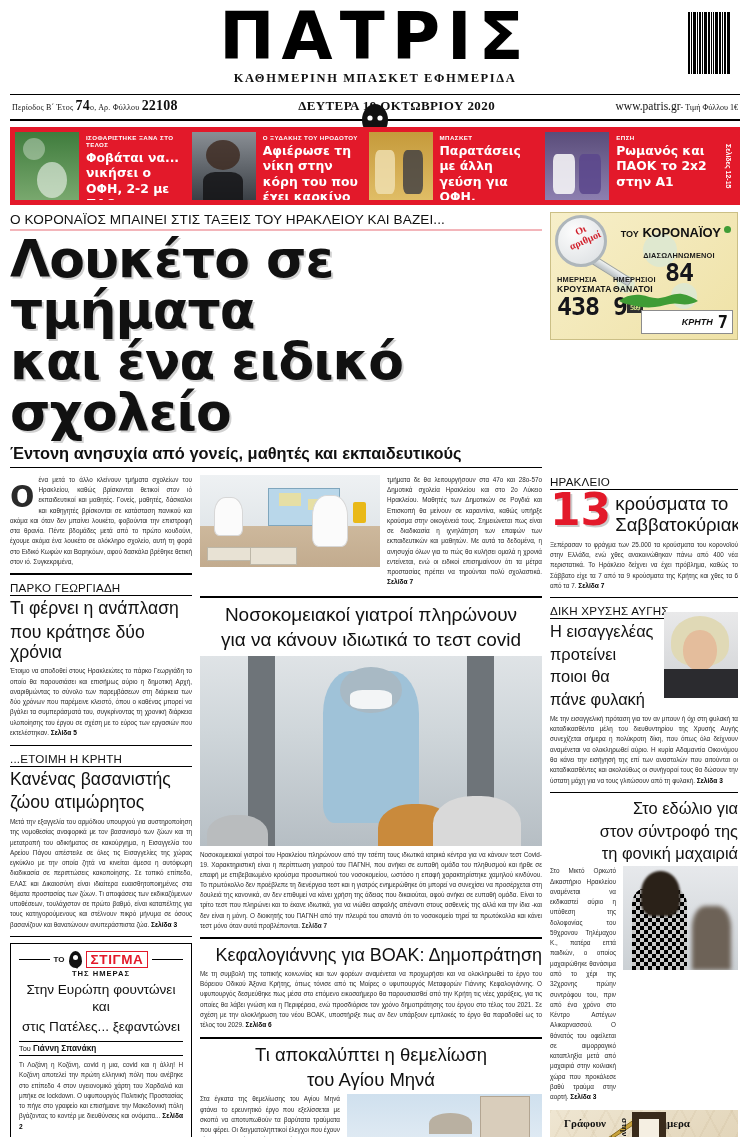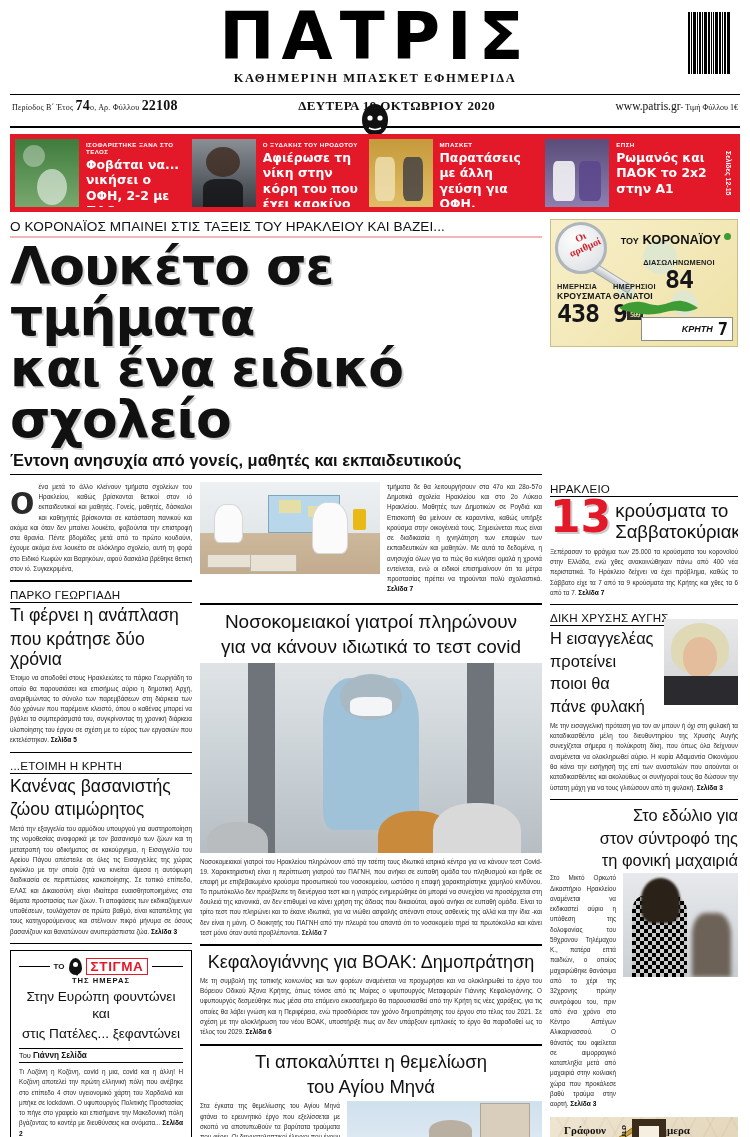--- a/index.html
+++ b/index.html
@@ -35,21 +35,21 @@
     margin-top: 2px;
   }
   .barcode { position: absolute; right: 6px; top: 12px; height: 62px; width: 46px; display: flex; gap: 1px; align-items: stretch; }
   .barcode i { display:block; background:#000; }
   .barcode .t { width: 2px; } .barcode .n { width: 1px; } .barcode .w { width: 3px; }
 
   .head-rule { border-top: 1px solid #000; margin-top: 2px; }
   .head-info {
     display: flex; justify-content: space-between; align-items: baseline;
     font-family: "Liberation Serif", serif;
-    padding: 3px 2px 12px 2px;
+    padding: 3px 2px 5px 2px;
     border-bottom: 2.5px solid #000;
   }
   .issue { font-size: 8px; letter-spacing: .2px; }
   .issue .big { font-size: 14px; font-weight: bold; }
   .date-line { font-size: 13px; font-weight: bold; letter-spacing: .4px; }
   .web-line { font-size: 11.5px; }
   .web-line small { font-size: 8px; }
 
   
   .sports-strip {
@@ -440,21 +440,21 @@
         <div class="stigma-top">
           <span class="stigma-to">ΤΟ</span>
           <span class="pin"></span>
           <span class="stigma-word">ΣΤΙΓΜΑ</span>
         </div>
         <div class="stigma-day">ΤΗΣ ΗΜΕΡΑΣ</div>
         <div class="stigma-head">Στην Ευρώπη φουντώνει και</div>
         <div class="stigma-head">στις Πατέλες... ξεφαντώνει</div>
         <div class="stigma-by">
           <span>Του</span>
-          <b>Γιάννη Σελίδα</b>
+          <b>Γιάννη Σπανάκη</b>
         </div>
         <p class="body-txt"><span>Τι Λοζάνη η Κοζάνη, covid η μια, covid και η άλλη! Η Κοζάνη αποτελεί την πρώτη ελληνική πόλη που ανέβηκε στο επίπεδο 4 στον υγειονομικό χάρτη του Χαρδαλιά και μπήκε σε lockdown. Ο υφυπουργός Πολιτικής Προστασίας το πήγε στο γραφείο και επισήμανε την Μακεδονική πόλη βγάζοντας το κοντέρ με διευθύνσεις και ονόματα...</span>
           <b class="page-ref">Σελίδα 2</b></p>
       </div>
 
     </div>
 
     <div class="col-mid">
 
       <div class="flexrow">
@@ -489,21 +489,21 @@
           <span class="ph-person" style="left:2%;background:#b9bcbe;width:18%;height:22%;"></span>
         </div>
 
         <p class="caption"><span>Νοσοκομειακοί γιατροί του Ηρακλείου πληρώνουν από την τσέπη τους ιδιωτικά ιατρικά κέντρα για να κάνουν τεστ Covid-19. Χαρακτηριστική είναι η περίπτωση γιατρού του ΠΑΓΝΗ, που ανήκει σε ευπαθή ομάδα του πληθυσμού και ήρθε σε επαφή με επιβεβαιωμένο κρούσμα προσωπικού του νοσοκομείου, ωστόσο η επαφή χαρακτηρίστηκε χαμηλού κινδύνου. Το πρωτόκολλο δεν προέβλεπε τη διενέργεια τεστ και η γιατρός ενημερώθηκε ότι μπορεί να συνεχίσει να προσέρχεται στη δουλειά της κανονικά, αν δεν επιθυμεί να κάνει χρήση της άδειας που δικαιούται, αφού ανήκει σε ευπαθή ομάδα. Είναι το τρίτο τεστ που πληρώνει και το έκανε ιδιωτικά, για να νιώθει ασφαλής απέναντι στους ασθενείς της αλλά και την ίδια -και δεν είναι η μόνη. Ο διοικητής του ΠΑΓΝΗ από την πλευρά του απαντά ότι το νοσοκομείο τηρεί τα πρωτόκολλα και κάνει τεστ μόνο όταν αυτά προβλέπονται.</span>
           <b class="page-ref">Σελίδα 7</b></p>
       </div>
 
       <div class="divider thick"></div>
 
       <div>
-        <div class="sec-head" style="font-size:18px;text-align:center;">Κεφαλογιάννης για ΒΟΑΚ: Δημοπράτηση</div>
+        <div class="sec-head" style="font-size:18px;text-align:right;">Κεφαλογιάννης για ΒΟΑΚ: Δημοπράτηση</div>
         <p class="body-txt"><span>Με τη συμβολή της τοπικής κοινωνίας και των φορέων αναμένεται να προχωρήσει και να ολοκληρωθεί το έργο του Βόρειου Οδικού Άξονα Κρήτης, όπως τόνισε από τις Μοίρες ο υφυπουργός Μεταφορών Γιάννης Κεφαλογιάννης. Ο υφυπουργός δεσμεύθηκε πως μέσα στο επόμενο εικοσαήμερο θα παρουσιασθεί από την Κρήτη τις νέες χαράξεις, για τις οποίες θα λάβει γνώση και η Περιφέρεια, ενώ προσδιόρισε τον χρόνο δημοπράτησης του έργου στο τέλος του 2021. Σε σχέση με την ολοκλήρωση του νέου ΒΟΑΚ, υποστήριξε πως αν δεν υπάρξουν εμπλοκές το έργο θα παραδοθεί ως το τέλος του 2029.</span>
           <b class="page-ref">Σελίδα 6</b></p>
       </div>
 
       <div class="divider thick"></div>
 
       <div>
         <div class="sec-head" style="font-size:18.5px;text-align:center;">Τι αποκαλύπτει η θεμελίωση</div>
         <div class="sec-head" style="font-size:18.5px;text-align:center;">του Αγίου Μηνά</div>
         <div class="flexrow" style="margin-top:3px;">

